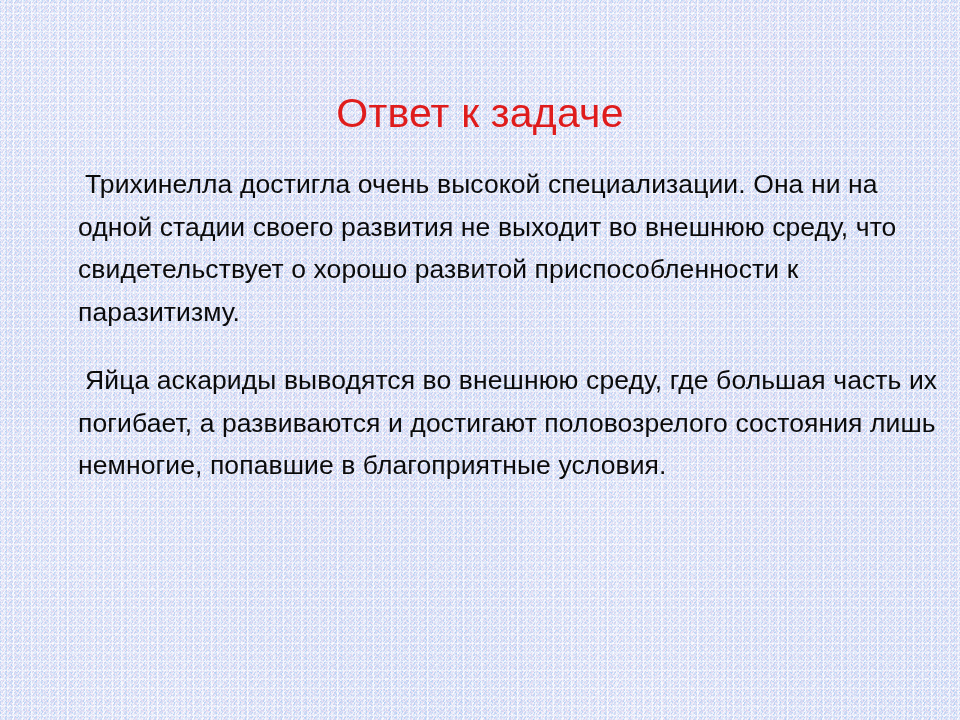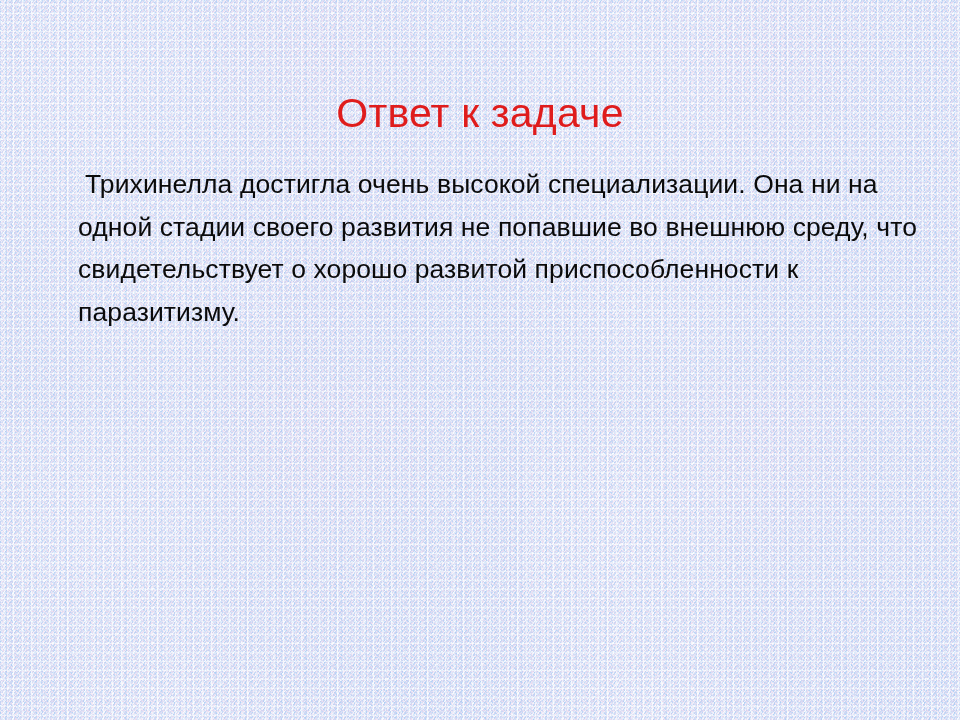--- a/index.html
+++ b/index.html
@@ -121,20 +121,21 @@
 
   <div class="slide-bg"></div>
   <div class="slide-bg-grain"></div>
 
   <div class="content">
 
     <h1 class="slide-title">Ответ к задаче</h1>
 
     <div class="body-block">
 
-      <p class="para">Трихинелла достигла очень высокой специализации. Она ни на одной стадии своего развития не попавшие во внешнюю среду, что свидетельствует о хорошо развитой приспособленности к паразитизму.</p>
+      <p class="para">Трихинелла достигла очень высокой специализации. Она ни на одной стадии своего развития не выходит во внешнюю среду, что свидетельствует о хорошо развитой приспособленности к паразитизму.</p>
 
+      <p class="para">Яйца аскариды выводятся во внешнюю среду, где большая часть их погибает, а развиваются и достигают половозрелого состояния лишь немногие, попавшие в благоприятные условия.</p>
 
 
     </div>
 
   </div>
 </div>
 
 </body></html>

